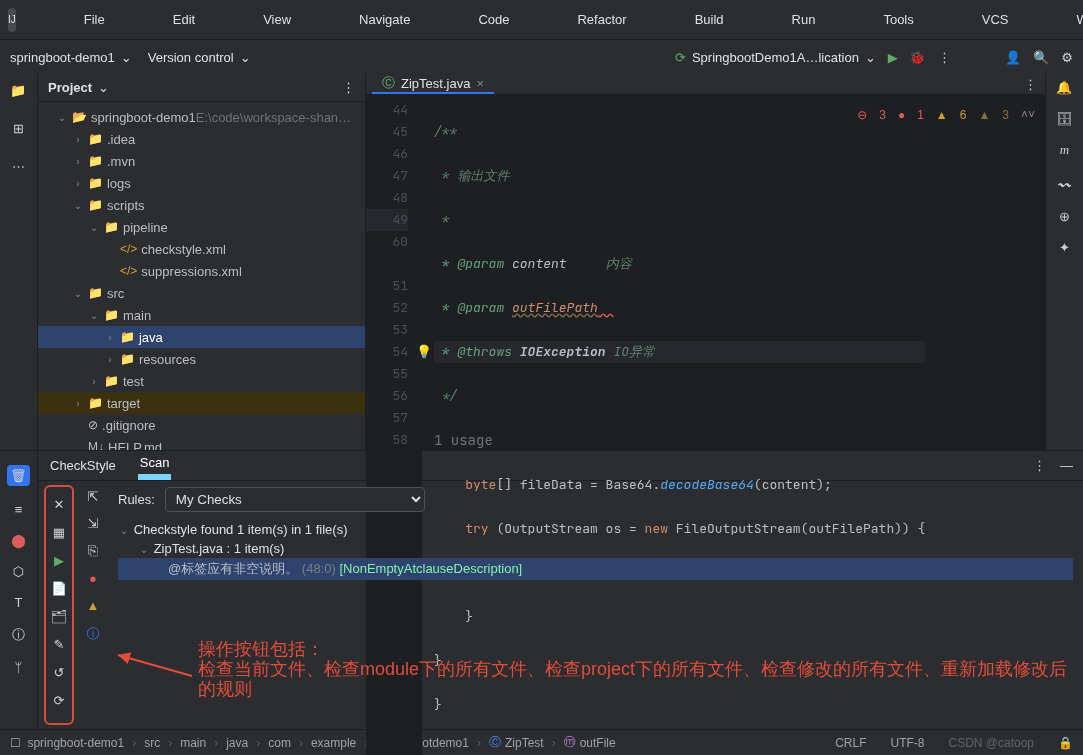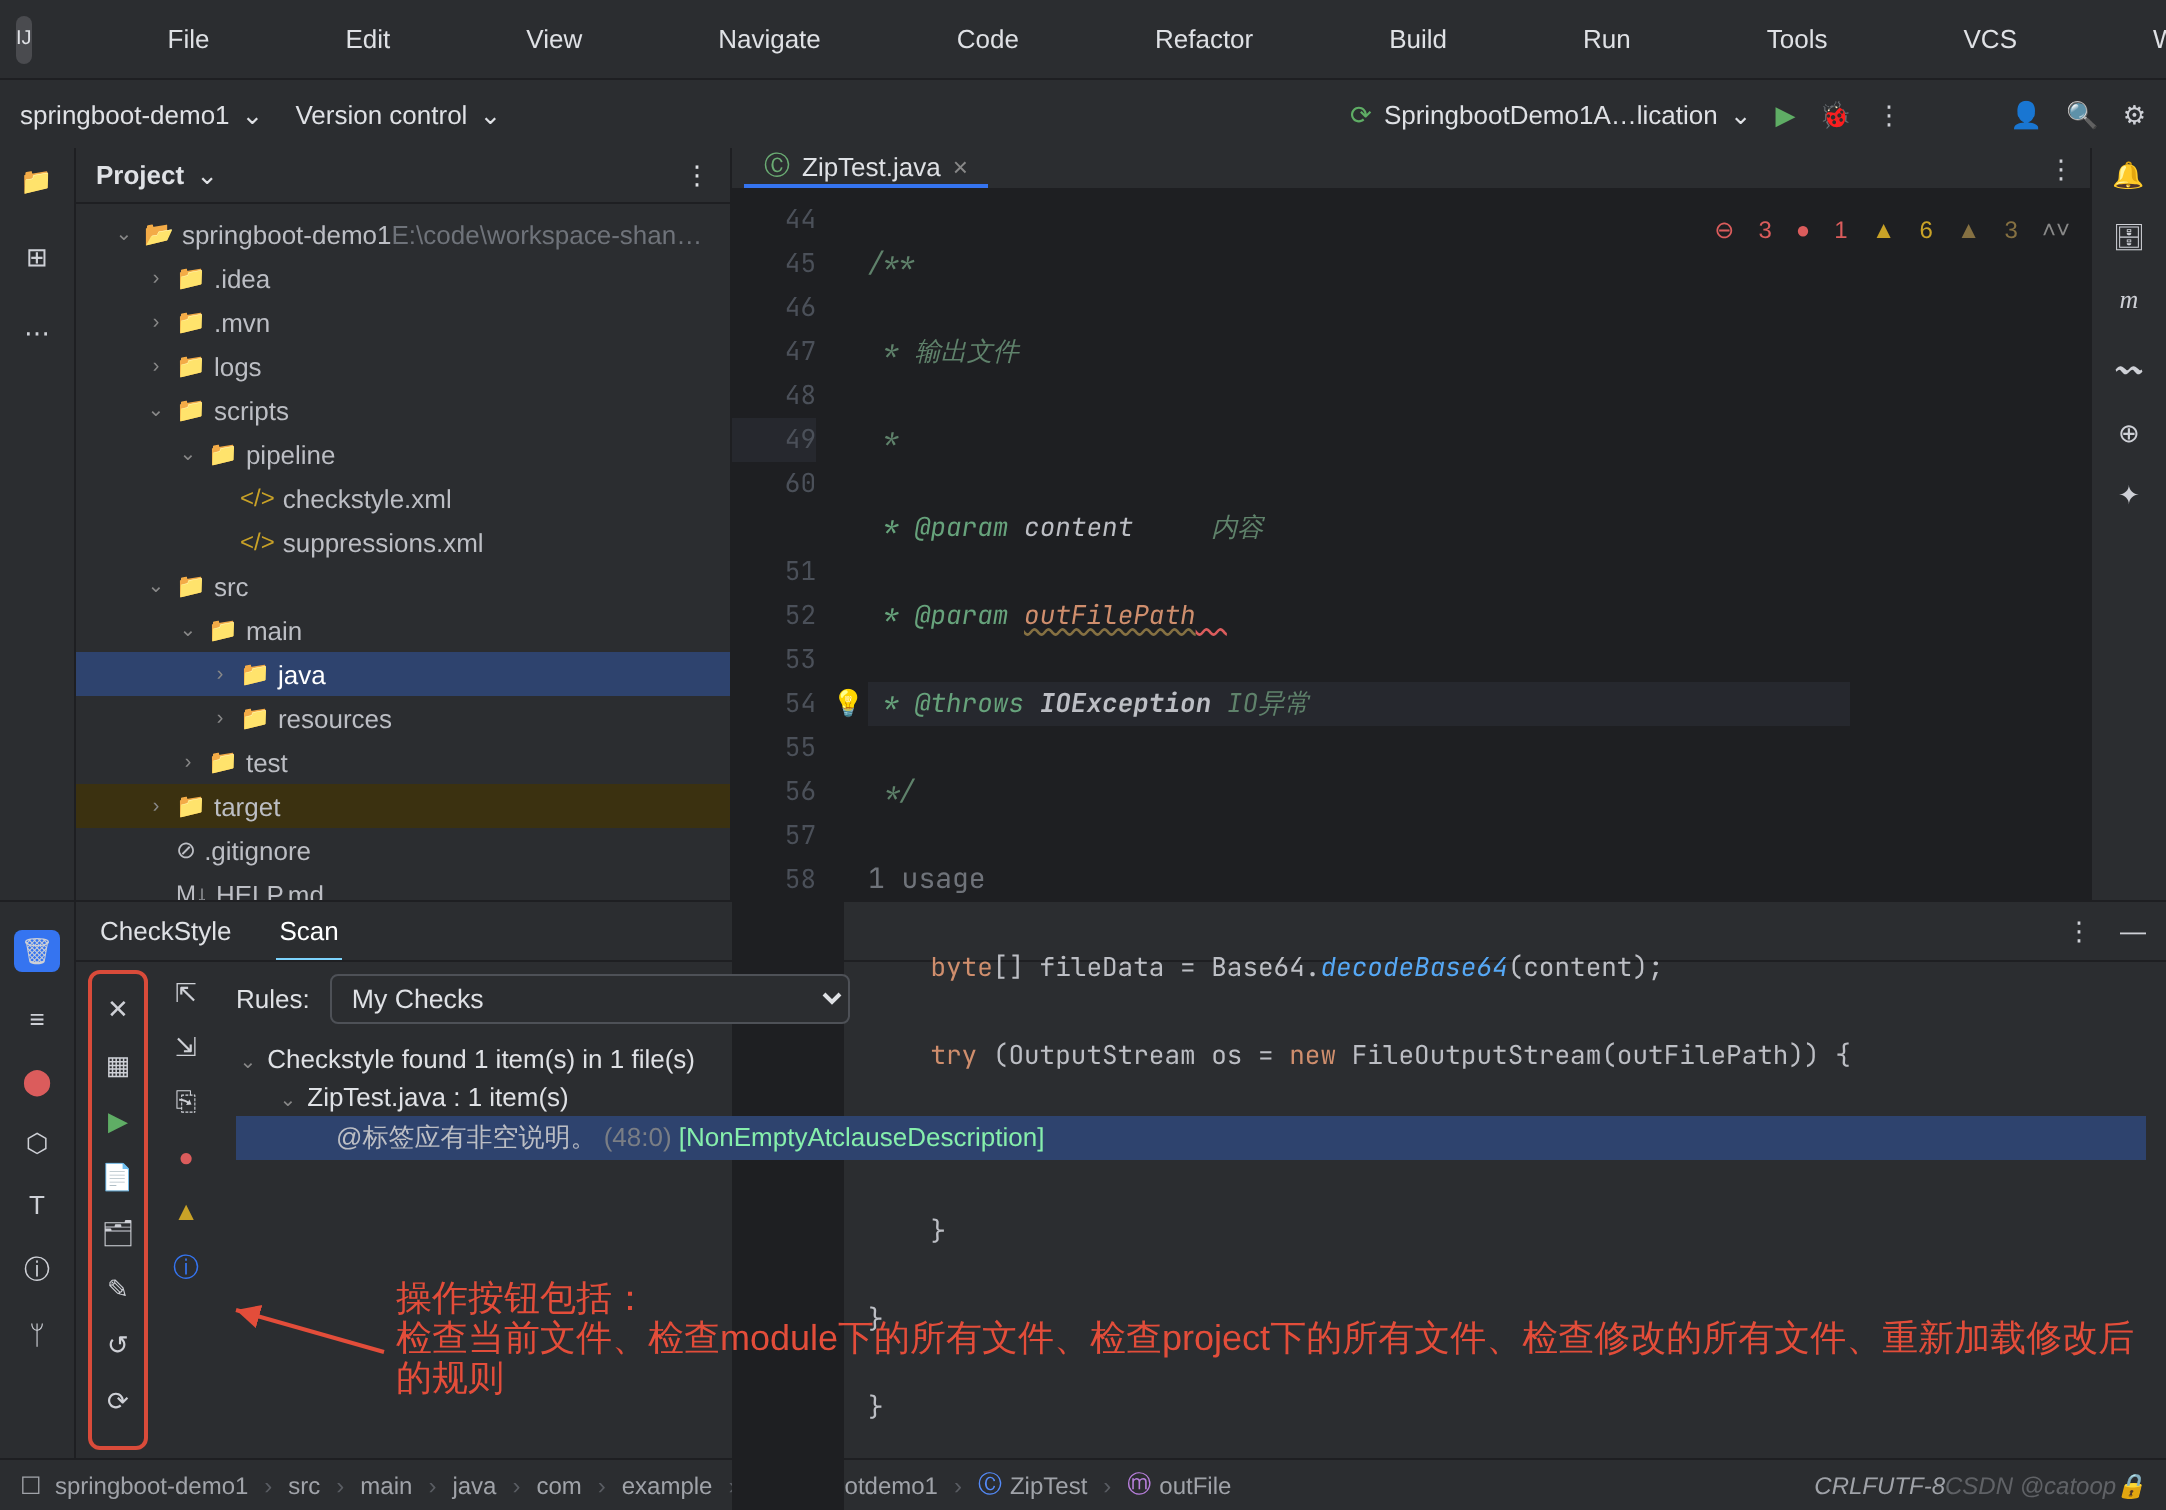--- a/index.html
+++ b/index.html
@@ -67,21 +67,21 @@
 .rightgutter .gic { cursor:pointer; color:#ced0d6; }
 
 .bottom-panel { height:279px; border-top:1px solid #1e1f22; display:flex; }
 .bleftgutter { width:38px; border-right:1px solid #1e1f22; display:flex; flex-direction:column; align-items:center; padding-top:14px; gap:16px; }
 .bleftgutter .gic { cursor:pointer; color:#ced0d6; }
 .bleftgutter .trash { background:#3574f0; border-radius:4px; padding:3px; }
 
 .checkstyle { flex:1; display:flex; flex-direction:column; }
 .cs-tabs { height:30px; display:flex; align-items:center; padding:0 10px; gap:20px; border-bottom:1px solid #1e1f22; }
 .cs-tab { padding:0 2px; height:100%; display:flex; align-items:center; cursor:pointer; }
-.cs-tab.active { border-bottom:1px solid #7dd3fc; color:#fff; }
+.cs-tab.active { border-bottom:6px solid #7dd3fc; color:#fff; }
 .cs-tools { margin-left:auto; display:flex; gap:14px; color:#ced0d6; }
 
 .cs-body { flex:1; display:flex; position:relative; }
 .cs-actionbar { width:30px; display:flex; flex-direction:column; align-items:center; padding:8px 0; gap:10px; border:2px solid #d94b3a; border-radius:6px; margin:4px 4px 4px 6px; }
 .cs-actionbar .ab { width:18px; height:18px; cursor:pointer; display:flex; align-items:center; justify-content:center; color:#ced0d6; }
 .cs-actionbar .run { color:#5fad65; }
 
 .cs-filterbar { width:30px; display:flex; flex-direction:column; align-items:center; padding:8px 0; gap:12px; }
 .cs-filterbar .ab { cursor:pointer; color:#ced0d6; }
 
@@ -95,21 +95,21 @@
 .cs-fn2 { color:#bcbec4; }
 
 .annot { position:absolute; left:160px; bottom:30px; color:#e34d3a; font-size:18px; line-height:20px; }
 .arrow { position:absolute; left:76px; bottom:48px; color:#e34d3a; }
 
 .statusbar { height:26px; border-top:1px solid #1e1f22; display:flex; align-items:center; padding:0 10px; font-size:12px; color:#a0a3a9; }
 .crumb { display:flex; align-items:center; gap:4px; }
 .crumb .sep { color:#5a5d63; margin:0 4px; }
 .crumb .cicn2 { color:#548af7; }
 .crumb .micn { color:#b77fdb; }
-.sb-right { margin-left:auto; display:flex; gap:0; align-items:flex-end;font-style:italic; }
+.sb-right { margin-left:auto; display:flex; gap:24px; align-items:flex-end; }
 
 svg { display:block; }
 </style>
 </head>
 <body>
 
 <div class="titlebar">
   <div class="logo">IJ</div>
   <div class="menubar">
     <div class="menu-item">File</div>

